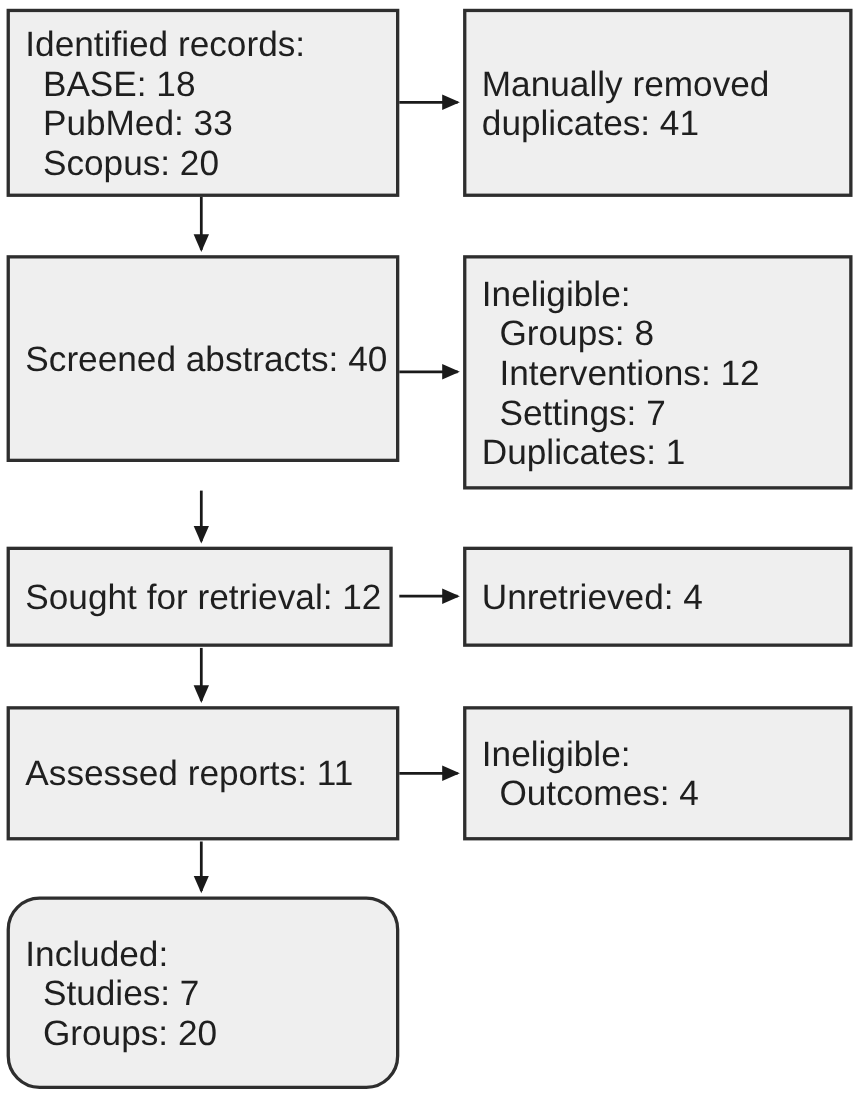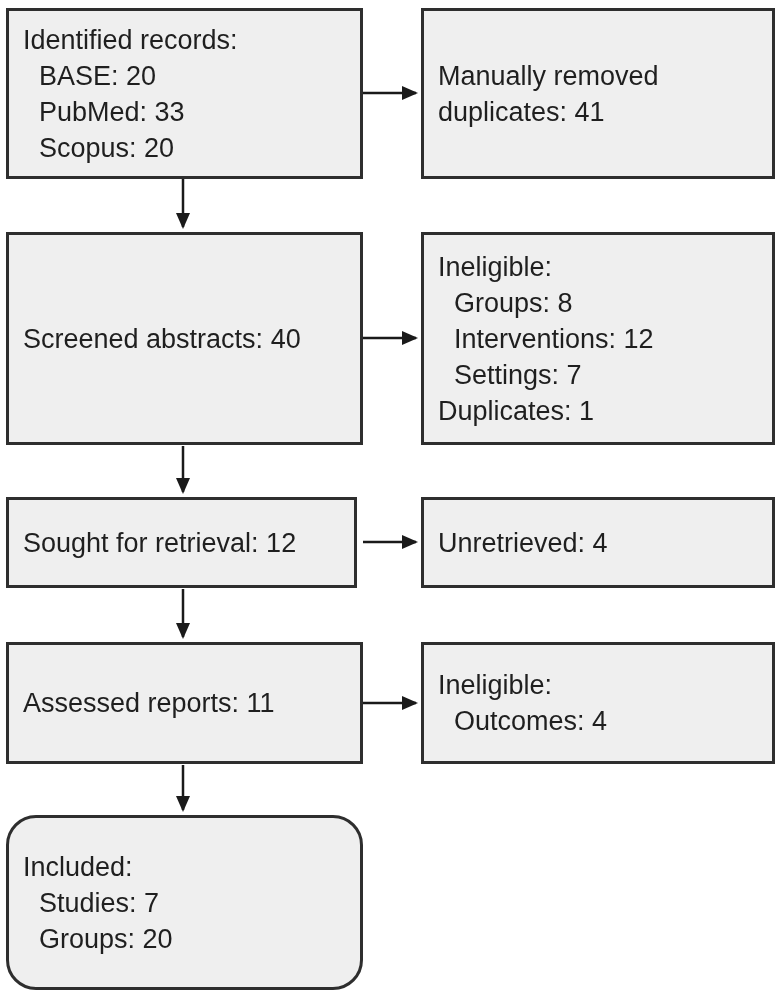--- a/index.html
+++ b/index.html
@@ -14,35 +14,35 @@
     background: #ffffff;
     font-family: "Liberation Sans", "DejaVu Sans", sans-serif;
     overflow: hidden;
   }
   .box {
     position: absolute;
     box-sizing: border-box;
     background: #efefef;
     border: 3px solid #2e2e2e;
     color: #1f1f1f;
-    font-size: 27px;
+    font-size: 32px;
     line-height: 36px;
     display: flex;
     flex-direction: column;
     justify-content: center;
     padding-left: 14px;
     padding-right: 8px;
   }
   .line { white-space: nowrap; }
   .line.wrap { white-space: normal; }
   .indent { padding-left: 16px; }
 
   
   #b-identified  { left: 6px;   top: 8px;   width: 357px; height: 171px; }
-  #b-screened    { left: 6px;   top: 232px; width: 357px; height: 213px; }
+  #b-screened    { left: 6px;   top: 232px; width: 357px; height: 188px; }
   #b-sought      { left: 6px;   top: 497px; width: 351px; height: 91px;  }
   #b-assessed    { left: 6px;   top: 642px; width: 357px; height: 122px; }
   #b-included    { left: 6px;   top: 815px; width: 357px; height: 175px; border-radius: 30px; }
 
   
   #b-duplicates  { left: 421px; top: 8px;   width: 354px; height: 171px; align-items: center; }
   #b-inel-abs    { left: 421px; top: 232px; width: 354px; height: 213px; }
   #b-unretrieved { left: 421px; top: 497px; width: 354px; height: 91px;  }
   #b-inel-rep    { left: 421px; top: 642px; width: 354px; height: 122px; }
 
@@ -59,21 +59,21 @@
     stroke-width: 2.5;
   }
 </style>
 </head>
 <body>
 
 <div id="stage">
 
   <div class="box" id="b-identified">
     <div class="line">Identified records:</div>
-    <div class="line indent">BASE: 20</div>
+    <div class="line indent">BASE: 18</div>
     <div class="line indent">PubMed: 33</div>
     <div class="line indent">Scopus: 20</div>
   </div>
 
   <div class="box" id="b-duplicates">
     <div class="line wrap">Manually removed duplicates: 41</div>
   </div>
 
   <div class="box" id="b-screened">
     <div class="line">Screened abstracts: 40</div>

